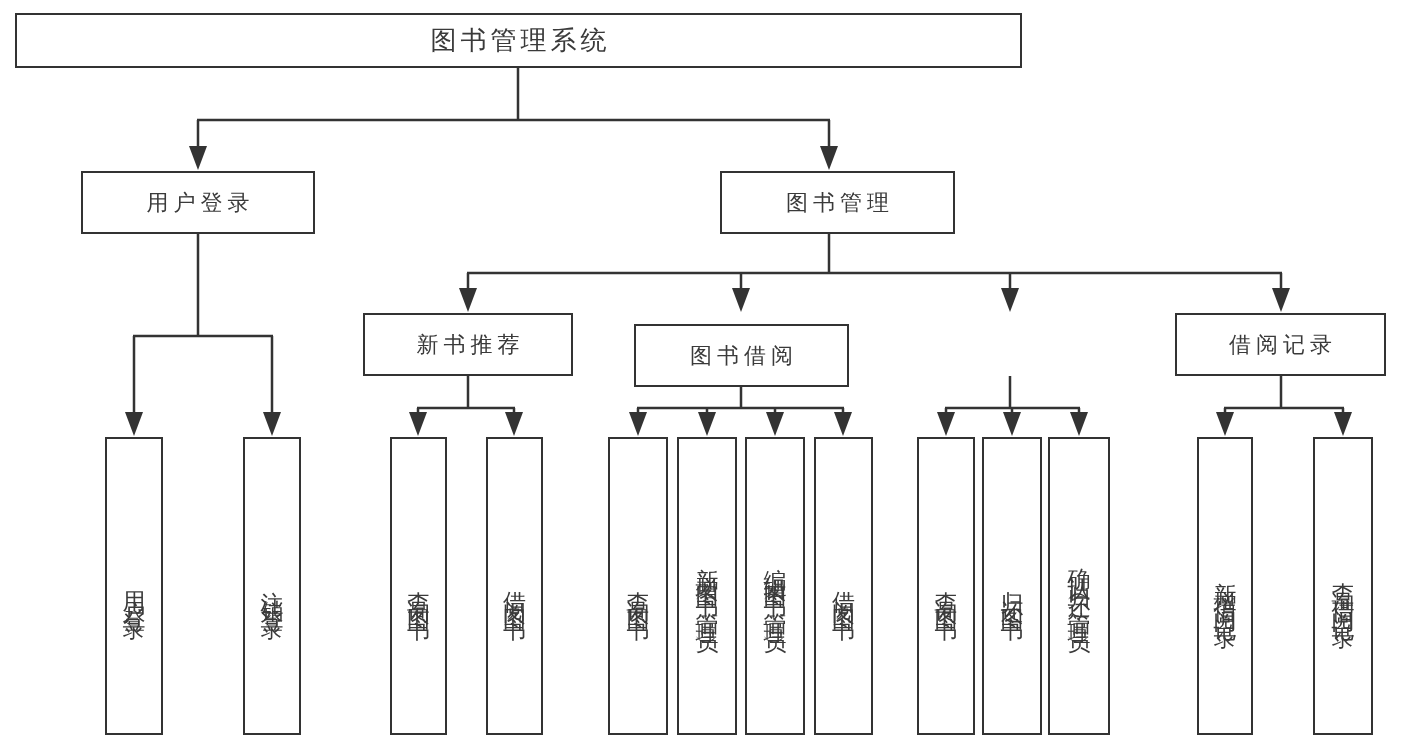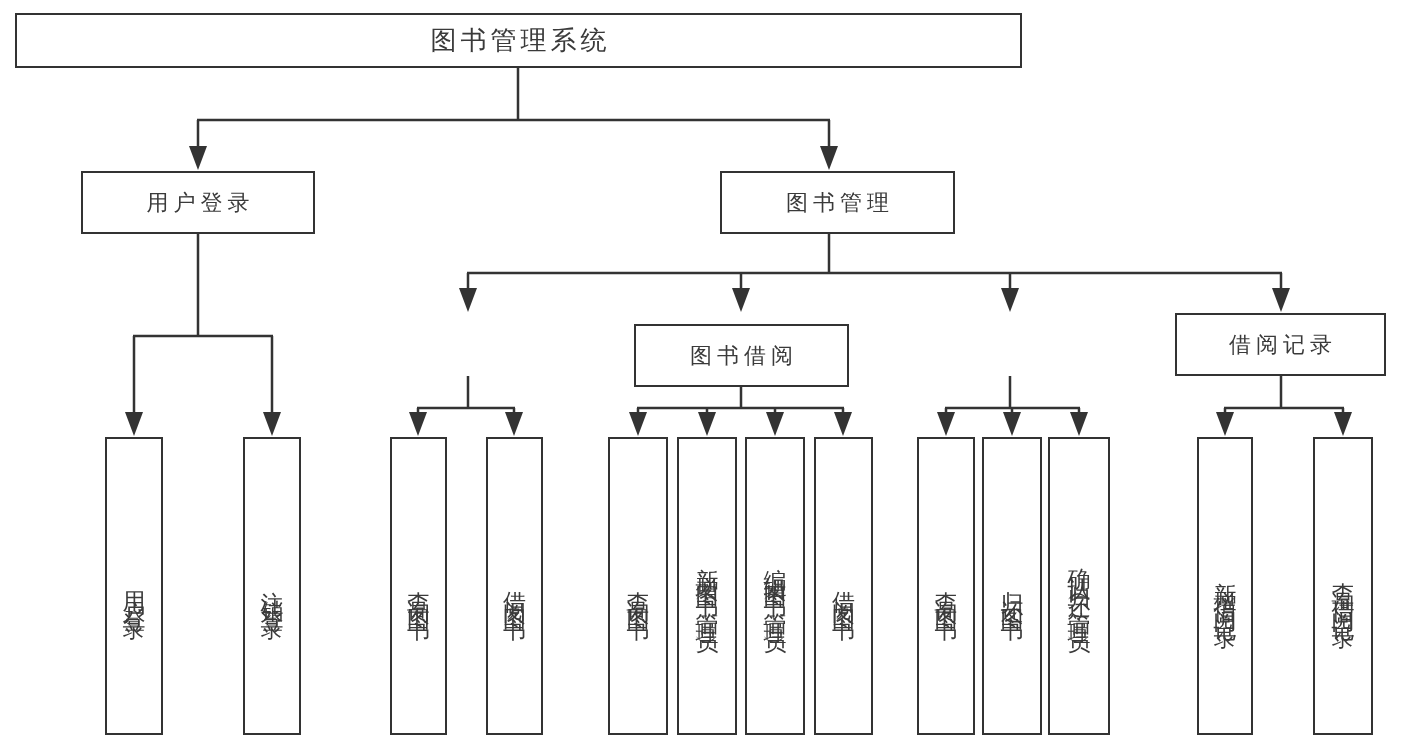--- a/index.html
+++ b/index.html
@@ -111,20 +111,23 @@
     <span class="hlbl">图书管理系统</span>
   </div>
 
   <div class="node lvl" style="left:81px; top:171px; width:234px; height:63px;">
     <span class="hlbl">用户登录</span>
   </div>
   <div class="node lvl" style="left:712px; top:171px; width:235px; height:63px;margin-left:8px;">
     <span class="hlbl">图书管理</span>
   </div>
 
+  <div class="node lvl" style="left:363px; top:313px; width:210px; height:63px;">
+    <span class="hlbl">新书推荐</span>
+  </div>
   <div class="node lvl" style="left:634px; top:324px; width:215px; height:63px;">
     <span class="hlbl">图书借阅</span>
   </div>
   <div class="node lvl" style="left:1175px; top:313px; width:211px; height:63px;">
     <span class="hlbl">借阅记录</span>
   </div>
 
   <div class="node leaf" style="left:105px; top:437px; width:58px; height:298px;">
     <span class="vlbl">用户登录</span>
   </div>

